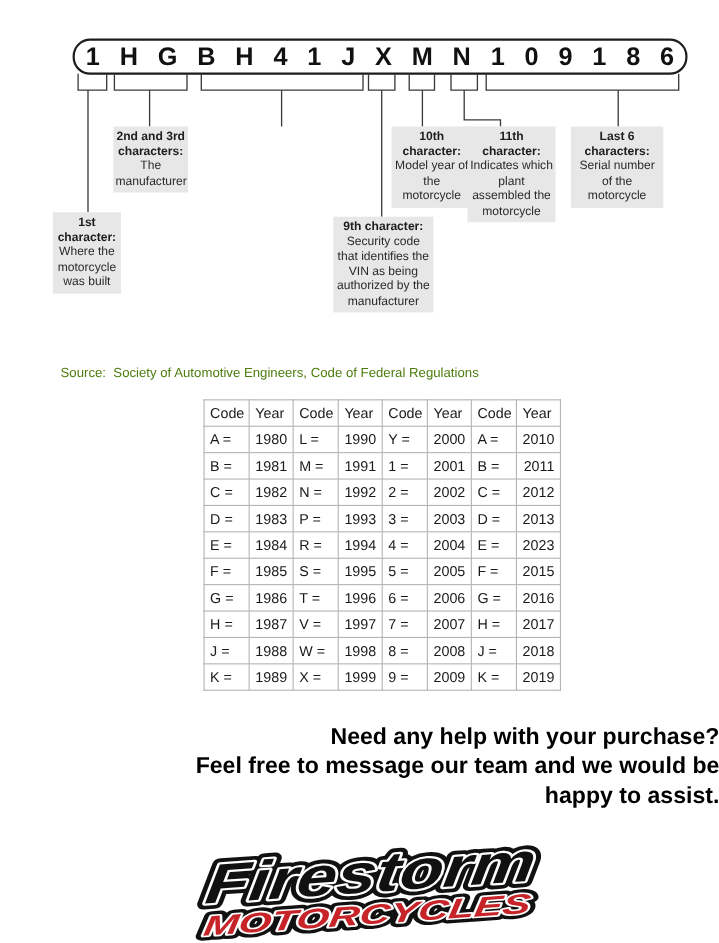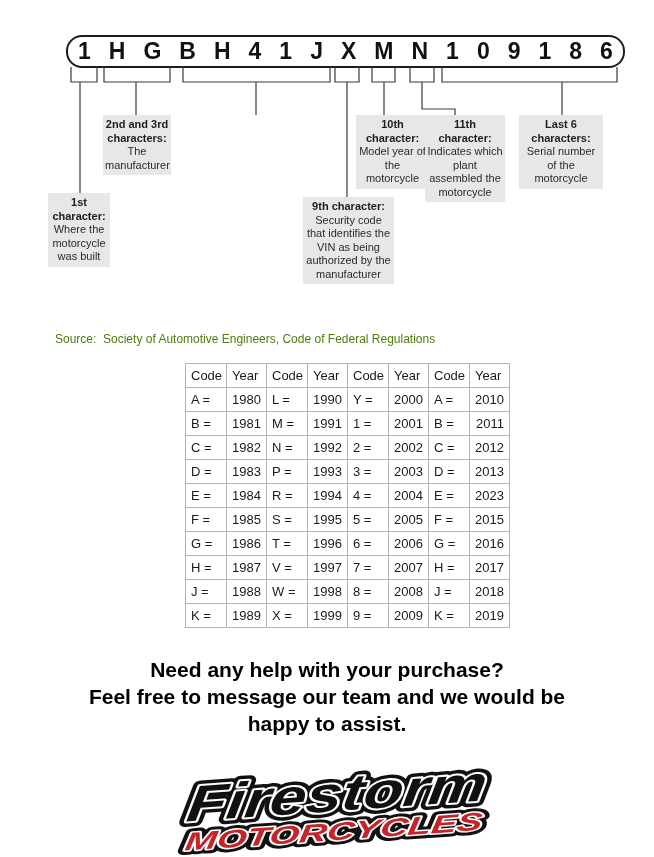--- a/index.html
+++ b/index.html
@@ -91,21 +91,21 @@
     width: 37px;
   }
   .year-table th.year-col { width: 34px; }
   .year-table td.code-cell { text-align: left; }
   .year-table td.year-cell { text-align: right; padding-right: 5px; }
 
   .help-text {
     position: absolute;
     left: 0; top: 656px;
     width: 654px;
-    text-align: center;
+    text-align: right;
     font-weight: bold;
     font-size: 21px;
     line-height: 27px;
     color: #000000;
   }
 
   .logo-wrap {
     position: absolute;
     left: 155px; top: 763px;
     width: 360px; height: 95px;

